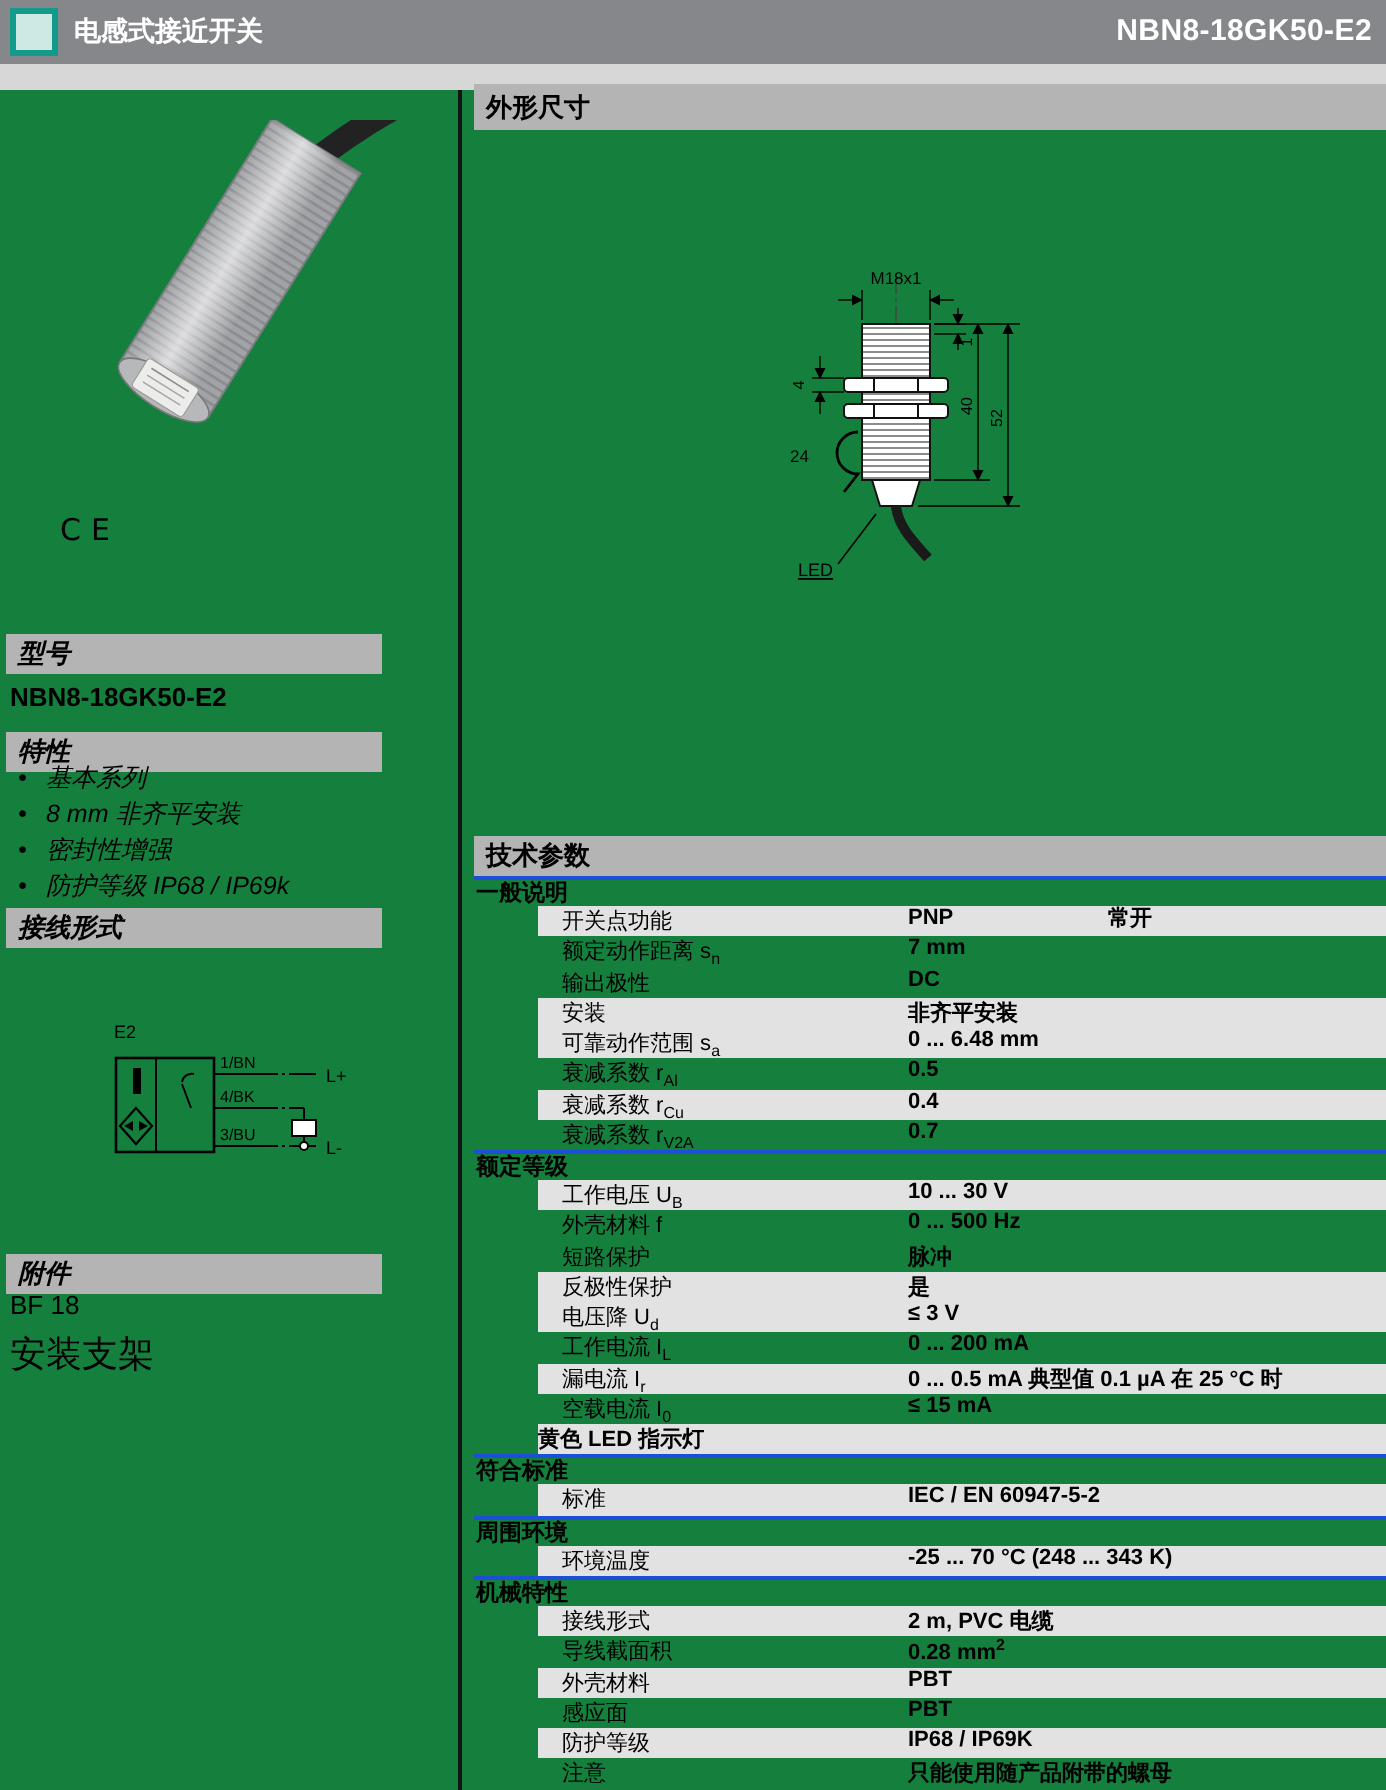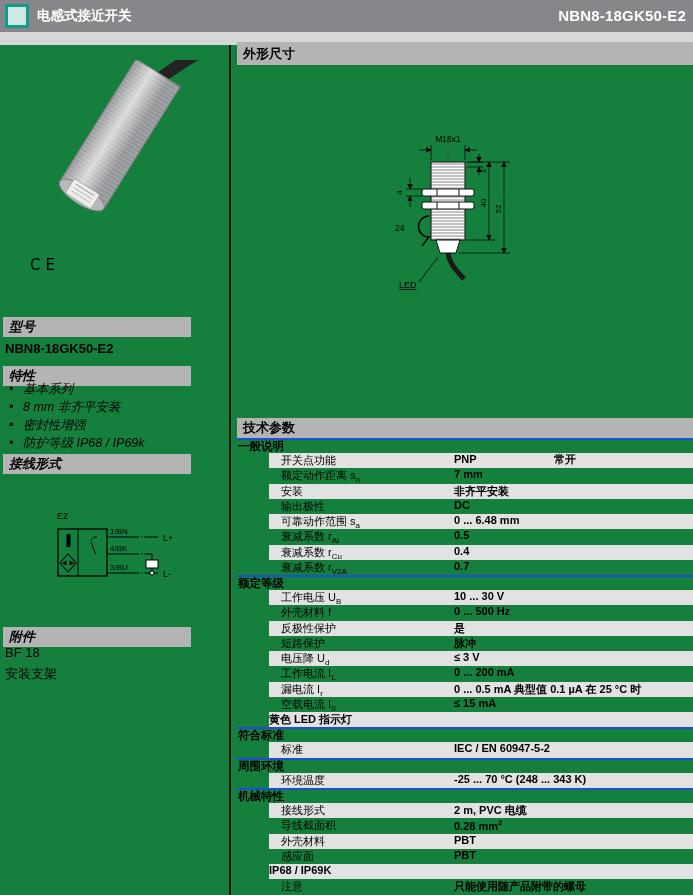--- a/index.html
+++ b/index.html
@@ -21,21 +21,21 @@
           color:#000;box-sizing:border-box;padding-left:6px;}
   .left-bar{left:3px;width:188px;height:20px;line-height:20px;font-style:italic;}
   .right-bar{left:237px;width:456px;}
 
   
   .model-value{position:absolute;left:5px;top:341px;font-size:13px;font-weight:bold;}
   .features{position:absolute;left:5px;top:380px;width:220px;font-size:12.5px;}
   .features .f-item{height:18px;line-height:18px;white-space:nowrap;font-style:italic;}
   .features .dot{display:inline-block;width:14px;padding-left:4px;}
   .acc-model{position:absolute;left:5px;top:645px;font-size:13px;font-weight:normal;}
-  .acc-desc{position:absolute;left:5px;top:665px;font-size:13px;}
+  .acc-desc{position:absolute;left:5px;top:665px;font-size:18px;}
   .ce{position:absolute;left:30px;top:256px;font-size:15px;letter-spacing:5px;
       font-family:"DejaVu Sans",sans-serif;}
 
   
   .spec-table{position:absolute;left:237px;top:438px;width:456px;}
   .spec-subhead{height:15.23px;box-sizing:border-box;border-top:2px solid #1d4ed8;
        font-weight:bold;font-size:11.5px;display:flex;align-items:center;padding-left:1px;
        white-space:nowrap;}
   .spec-row{height:15.23px;display:flex;align-items:flex-start;font-size:11px;margin-left:32px;}
   .spec-row.shade{background:#e2e2e2;}
@@ -218,28 +218,28 @@
         <span>一般说明</span>
       </div>
       <div class="spec-row shade">
         <div class="spec-label"><span>开关点功能</span></div>
         <div class="spec-value"><span>PNP</span><span class="v2">常开</span></div>
       </div>
       <div class="spec-row">
         <div class="spec-label"><span>额定动作距离  s</span><sub>n</sub></div>
         <div class="spec-value"><span>7 mm</span></div>
       </div>
+      <div class="spec-row">
+        <div class="spec-label"><span>输出极性</span></div>
+        <div class="spec-value"><span>DC</span></div>
+      </div>
       <div class="spec-row shade">
         <div class="spec-label"><span>安装</span></div>
         <div class="spec-value"><span>非齐平安装</span></div>
       </div>
-      <div class="spec-row">
-        <div class="spec-label"><span>输出极性</span></div>
-        <div class="spec-value"><span>DC</span></div>
-      </div>
       <div class="spec-row shade">
         <div class="spec-label"><span>可靠动作范围 s</span><sub>a</sub></div>
         <div class="spec-value"><span>0 ... 6.48 mm</span></div>
       </div>
       <div class="spec-row">
         <div class="spec-label"><span>衰减系数 r</span><sub>Al</sub></div>
         <div class="spec-value"><span>0.5</span></div>
       </div>
       <div class="spec-row shade">
         <div class="spec-label"><span>衰减系数 r</span><sub>Cu</sub></div>
@@ -253,28 +253,28 @@
         <span>额定等级</span>
       </div>
       <div class="spec-row shade">
         <div class="spec-label"><span>工作电压  U</span><sub>B</sub></div>
         <div class="spec-value"><span>10 ... 30 V</span></div>
       </div>
       <div class="spec-row">
         <div class="spec-label"><span>外壳材料 f</span></div>
         <div class="spec-value"><span>0 ... 500 Hz</span></div>
       </div>
+      <div class="spec-row">
+        <div class="spec-label"><span>短路保护</span></div>
+        <div class="spec-value"><span>脉冲</span></div>
+      </div>
       <div class="spec-row shade">
         <div class="spec-label"><span>反极性保护</span></div>
         <div class="spec-value"><span>是</span></div>
       </div>
-      <div class="spec-row">
-        <div class="spec-label"><span>短路保护</span></div>
-        <div class="spec-value"><span>脉冲</span></div>
-      </div>
       <div class="spec-row shade">
         <div class="spec-label"><span>电压降  U</span><sub>d</sub></div>
         <div class="spec-value"><span>≤ 3 V</span></div>
       </div>
       <div class="spec-row">
         <div class="spec-label"><span>工作电流  I</span><sub>L</sub></div>
         <div class="spec-value"><span>0 ... 200 mA</span></div>
       </div>
       <div class="spec-row shade">
         <div class="spec-label"><span>漏电流 I</span><sub>r</sub></div>
@@ -314,20 +314,21 @@
       </div>
       <div class="spec-row shade">
         <div class="spec-label"><span>外壳材料</span></div>
         <div class="spec-value"><span>PBT</span></div>
       </div>
       <div class="spec-row">
         <div class="spec-label"><span>感应面</span></div>
         <div class="spec-value"><span>PBT</span></div>
       </div>
       <div class="spec-row shade">
+        <div class="spec-label"><span>防护等级</span></div>
         <div class="spec-value"><span>IP68 / IP69K</span></div>
       </div>
       <div class="spec-row">
         <div class="spec-label"><span>注意</span></div>
         <div class="spec-value"><span>只能使用随产品附带的螺母</span></div>
       </div>
     </div>
 
 </div>
 

